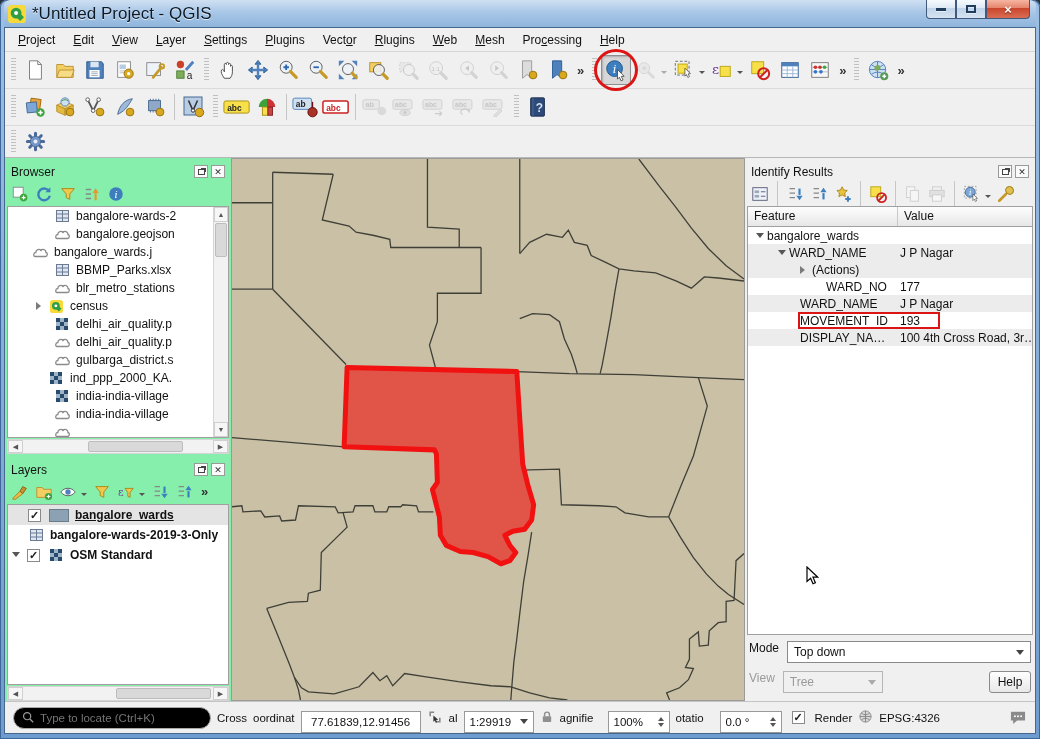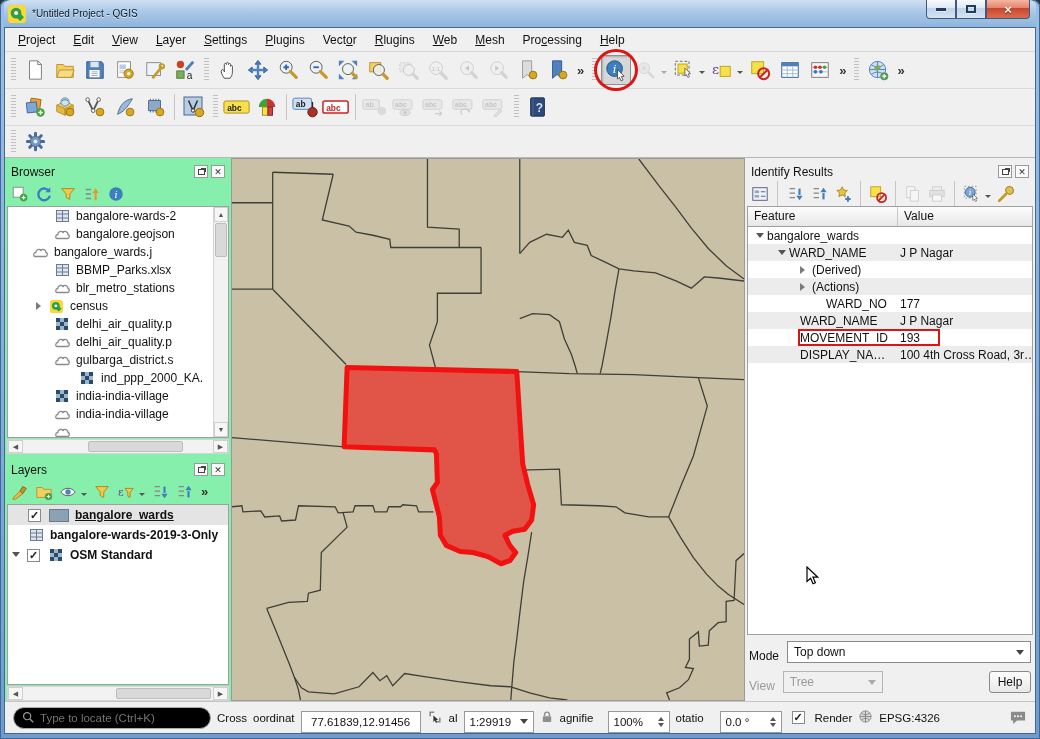--- a/index.html
+++ b/index.html
@@ -5,21 +5,21 @@
   html,body{margin:0;padding:0;background:#27333d;width:1040px;height:739px;overflow:hidden;
     font-family:"Liberation Sans",sans-serif;font-size:12px;color:#111;}
   *{box-sizing:border-box;}
   .window{width:1040px;height:739px;border-radius:7px 7px 0 0;position:relative;
     background:linear-gradient(#9dbfe4,#6f9cce);padding:0 4px 5px;display:flex;flex-direction:column;
     box-shadow:inset 0 0 0 1px #3e6899;}
   
   .titlebar{height:27px;display:flex;align-items:center;gap:6px;padding:0 4px;position:relative;
     background:linear-gradient(#cfe0f2,#a9c7e7 45%,#8fb5dc);border-radius:6px 6px 0 0;}
   .qlogo{width:18px;height:18px;display:inline-flex;}
-  .title-text{font-size:10px;color:#0c1a28;text-shadow:0 1px 0 rgba(255,255,255,.7);}
+  .title-text{font-size:17px;color:#0c1a28;text-shadow:0 1px 0 rgba(255,255,255,.7);}
   .winbtns{position:absolute;top:0;right:6px;display:flex;}
   .wbtn{height:19px;width:30px;border:1px solid #41597c;border-top:none;display:flex;align-items:center;justify-content:center;
     background:linear-gradient(#f6fafd,#dde8f4 45%,#c0d3e9 46%,#d6e3f2);}
   .wbtn:first-child{border-radius:0 0 0 4px;}
   .wbtn.close{width:44px;border-radius:0 0 4px 0;background:linear-gradient(#f5b5a2,#e4836a 45%,#c9452c 46%,#d96e52);}
   .glyph-min{width:10px;height:3px;background:#223c5e;box-shadow:0 1px 0 rgba(255,255,255,.6);}
   .glyph-max{width:10px;height:8px;border:2px solid #223c5e;box-shadow:0 1px 0 rgba(255,255,255,.5);}
   .glyph-close{color:#fff;font-weight:bold;font-size:13px;text-shadow:0 1px 1px #7a1f10;line-height:1;}
   
   .appbody{flex:1;display:flex;flex-direction:column;background:#f0f0f0;border:1px solid #46688f;overflow:hidden;}
@@ -75,21 +75,21 @@
   
   .colhead{height:20px;display:flex;background:linear-gradient(#fdfdfd,#e7e7e7);border:1px solid #a0a0a0;border-bottom:none;font-size:12px;}
   .colhead .c1{width:150px;padding:2px 6px;border-right:1px solid #c9c9c9;}
   .colhead .c2{flex:1;padding:2px 6px;}
   .itree{flex:1;background:#fff;border:1px solid #a0a0a0;position:relative;overflow:hidden;}
   .irow{height:17px;display:flex;align-items:center;position:relative;font-size:12px;}
   .irow.shade{background:#ececec;}
   .irow .ival{position:absolute;left:152px;white-space:nowrap;}
   .redbox{position:absolute;left:50px;top:0;width:142px;height:17px;border:2px solid #dd1414;pointer-events:none;}
   .ibottom{padding:6px 2px 4px;}
-  .modrow{display:flex;align-items:flex-end;gap:8px;margin-bottom:8px;}
+  .modrow{display:flex;align-items:flex-start;gap:8px;margin-bottom:8px;}
   .combo{flex:1;height:22px;border:1px solid #8a8a8a;background:#fff;display:flex;align-items:center;padding:0 6px;position:relative;}
   .combo .dcar{position:absolute;right:6px;width:0;height:0;border:4px solid transparent;border-top:5px solid #444;top:8px;}
   .combo.dis2{background:#f0f0f0;color:#9a9a9a;border-color:#b5b5b5;flex:0 0 100px;}
   .combo.dis2 .dcar{border-top-color:#aaa;}
   .helpbtn{margin-left:auto;width:42px;height:22px;border:1px solid #8a8a8a;border-radius:3px;background:linear-gradient(#fefefe,#e8e8e8);display:flex;align-items:center;justify-content:center;}
   .graylab{color:#9a9a9a;}
   
   .statusbar{height:32px;display:flex;align-items:center;gap:6px;padding:0 8px;background:#f0f0f0;border-top:1px solid #c4c4c4;font-size:11.5px;white-space:nowrap;}
   .locate{width:198px;height:22px;border:1px solid #aaa;border-radius:11px;background:#000000;display:flex;align-items:center;padding:0 8px;gap:4px;}
   .locate input{border:none;outline:none;width:150px;font-size:11.5px;color:#888;background:transparent;font-family:"Liberation Sans",sans-serif;}
@@ -695,21 +695,21 @@
                 <span class="lbl">delhi_air_quality.p</span>
               </div>
               <div class="trow" style="padding-left: 46px;">
                 <span class="icwrap">
                   <svg width="15" height="11" viewBox="0 0 15 11">
                     <path d="M2 9.5C.2 9.5.2 5.5 2.8 5.5 2.8 2.5 6.5 1.5 8 3.5 9.5 1.5 13 2.5 13 5.5 14.8 5.5 14.8 9.5 12.5 9.5Z" fill="none" stroke="#8a8a8a" stroke-width="1.3"></path>
                   </svg>
                 </span>
                 <span class="lbl">gulbarga_district.s</span>
               </div>
-              <div class="trow" style="padding-left: 71px;">
+              <div class="trow" style="padding-left: 40px;">
                 <span class="icwrap">
                   <svg width="12" height="12" viewBox="0 0 12 12">
                     <rect width="12" height="12" fill="#9fb6c9"></rect>
                     <rect width="4" height="4" fill="#274a6d"></rect>
                     <rect x="8" width="4" height="4" fill="#274a6d"></rect>
                     <rect x="4" y="4" width="4" height="4" fill="#274a6d"></rect>
                     <rect y="8" width="4" height="4" fill="#274a6d"></rect>
                     <rect x="8" y="8" width="4" height="4" fill="#274a6d"></rect>
                   </svg>
                 </span>
@@ -1003,25 +1003,20 @@
               <div class="irow" style="padding-left: 8px;">
                 <span class="exp-o"></span>
                 <span>bangalore_wards</span>
                 <span class="ival"></span>
               </div>
               <div class="irow shade" style="padding-left: 30px;">
                 <span class="exp-o"></span>
                 <span>WARD_NAME</span>
                 <span class="ival">J P Nagar</span>
               </div>
-              <div class="irow" style="padding-left: 52px;">
-                <span class="exp-c"></span>
-                <span>(Derived)</span>
-                <span class="ival"></span>
-              </div>
               <div class="irow shade" style="padding-left: 52px;">
                 <span class="exp-c"></span>
                 <span>(Actions)</span>
                 <span class="ival"></span>
               </div>
               <div class="irow" style="padding-left: 78px;">
                 <span>WARD_NO</span>
                 <span class="ival">177</span>
               </div>
               <div class="irow shade" style="padding-left: 52px;">

